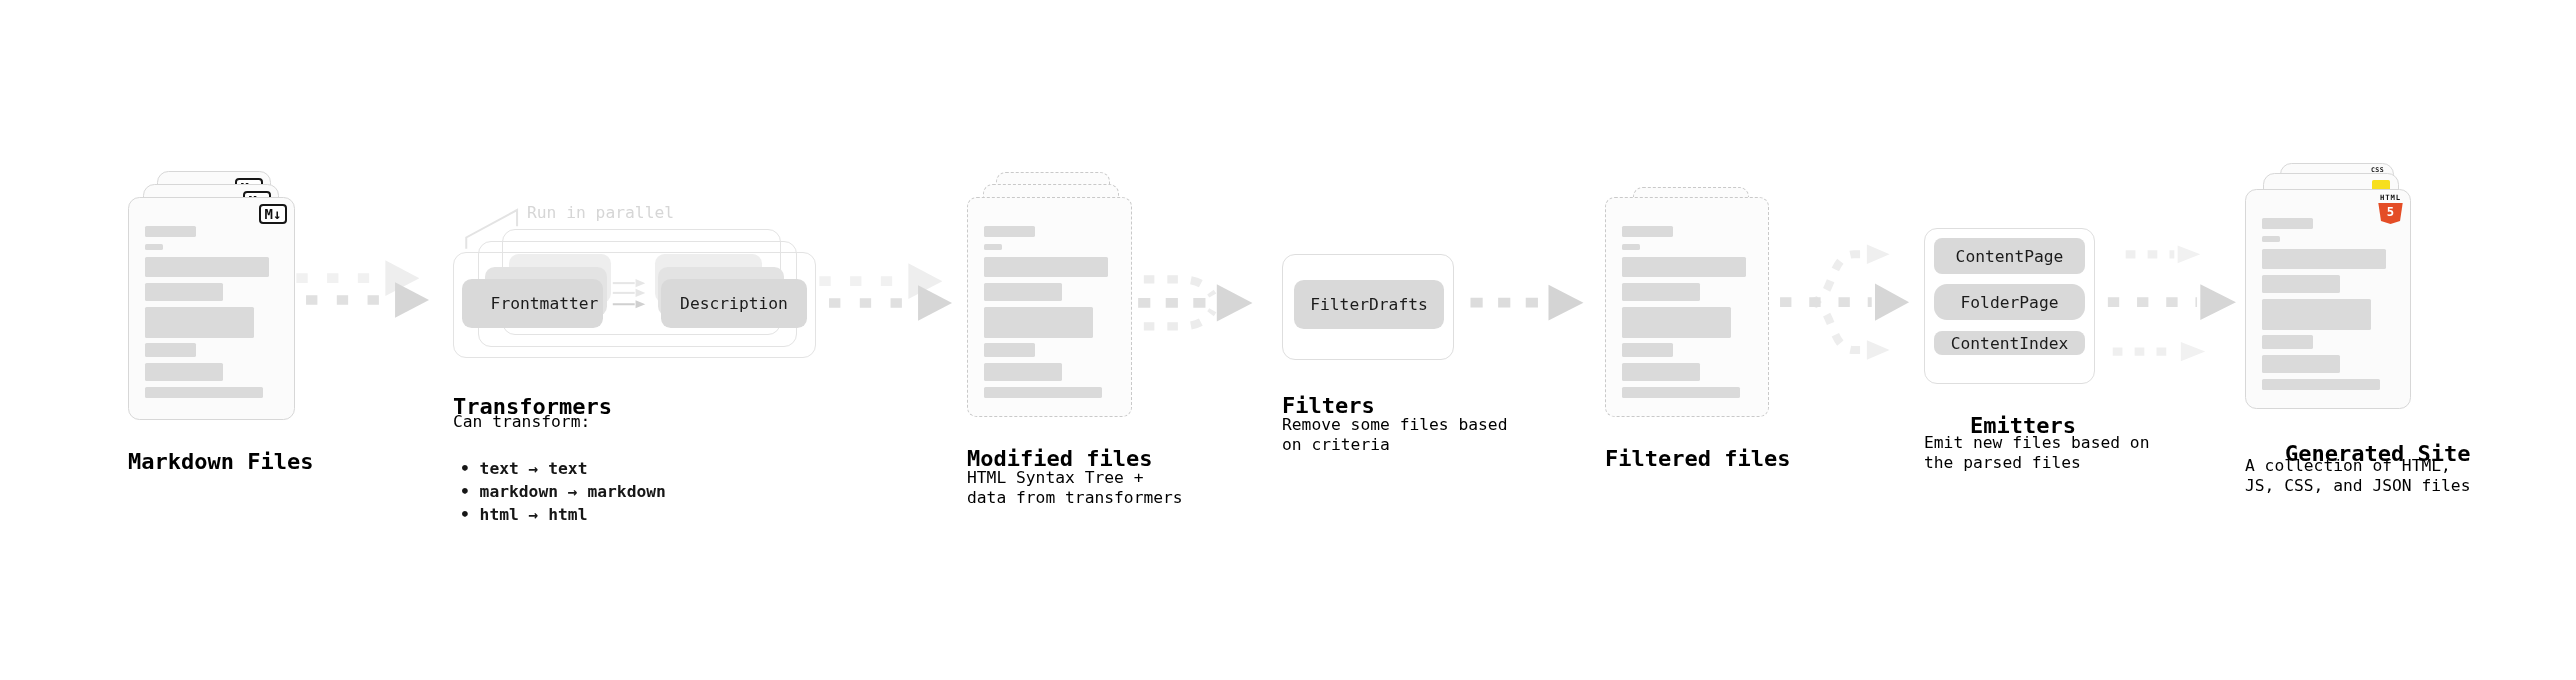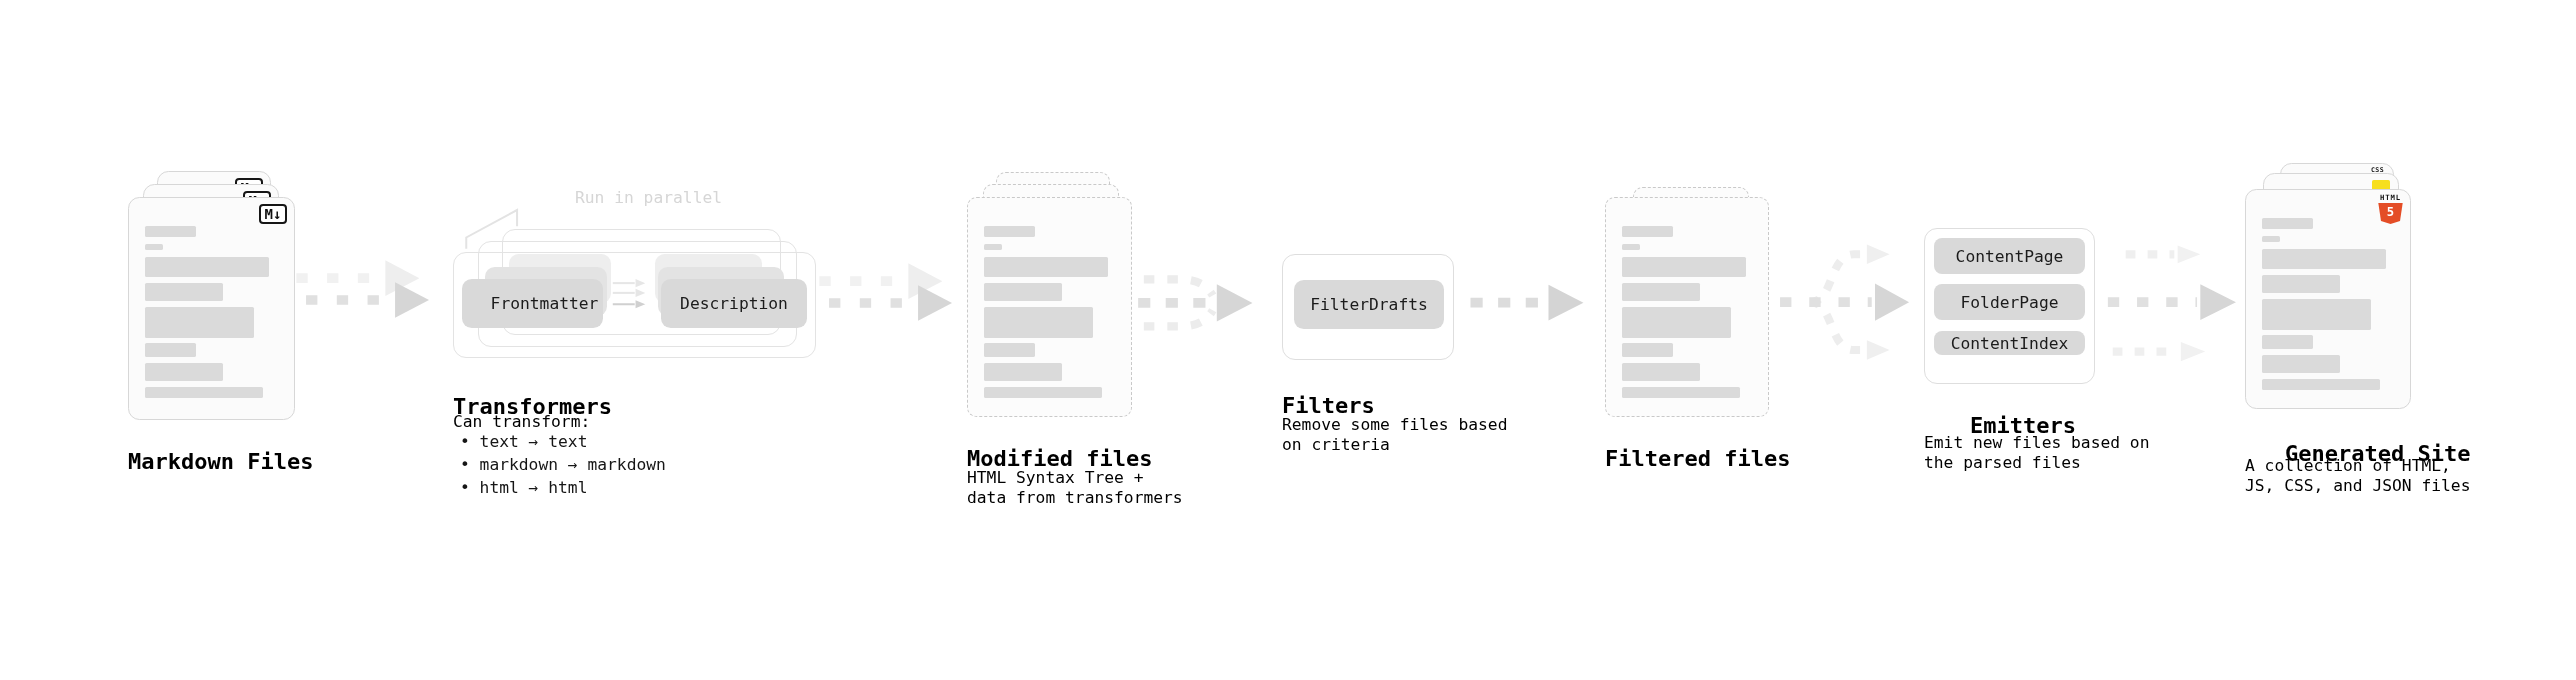--- a/index.html
+++ b/index.html
@@ -78,42 +78,42 @@
   </svg>
 
   <div>
     <div class="t-box" style="left:502px;top:229px;width:279px;height:106px;"></div>
     <div class="t-box" style="left:478px;top:241px;width:319px;height:106px;"></div>
     <div class="t-box" style="left:453px;top:252px;width:363px;height:106px;"></div>
 
     <svg style="left:458px;top:202px;" width="77" height="50" viewBox="0 0 95 62">
       <polyline points="10,58 10,44 73,10 73,30" fill="none" stroke="#e3e3e3" stroke-width="2.5"></polyline>
     </svg>
-    <div class="note" style="left:527px;top:189px;margin-left:48px;">Run in parallel</div>
+    <div class="note" style="left:527px;top:204px;">Run in parallel</div>
 
     <div class="node ghost2" style="left:509px;top:254px;width:102px;height:49px;"></div>
     <div class="node ghost1" style="left:485px;top:267px;width:122px;height:49px;"></div>
     <div class="node" style="left:462px;top:279px;width:141px;height:49px;z-index:4;padding-left:24px;">Frontmatter</div>
 
     <div class="node ghost2" style="left:655px;top:254px;width:107px;height:49px;"></div>
     <div class="node ghost1" style="left:658px;top:267px;width:126px;height:49px;"></div>
     <div class="node" style="left:661px;top:279px;width:146px;height:49px;z-index:4;">Description</div>
 
     <svg style="left:611px;top:275px;z-index:5;" width="45" height="39" viewBox="0 0 55 48">
       <line x1="2" y1="10" x2="29" y2="10" stroke="#e6e6e6" stroke-width="2.5"></line>
       <polygon points="30,5 42,10 30,15" fill="#e6e6e6"></polygon>
       <line x1="2" y1="22" x2="29" y2="22" stroke="#e6e6e6" stroke-width="2.5"></line>
       <polygon points="30,17 42,22 30,27" fill="#e6e6e6"></polygon>
       <line x1="2" y1="36" x2="29" y2="36" stroke="#d0d0d0" stroke-width="2.5"></line>
       <polygon points="30,31 42,36 30,41" fill="#d0d0d0"></polygon>
     </svg>
 
     <h2 class="label" style="left:453px;top:377px;">Transformers</h2>
     <div class="caption" style="left:453px;top:412px;">Can transform:</div>
-    <div class="bullets" style="left:460px;top:430px;">
+    <div class="bullets" style="left:460px;top:457px;font-weight:bold;">
       <div>• text → text</div>
       <div>• markdown → markdown</div>
       <div>• html → html</div>
     </div>
   </div>
 
   <svg style="left:822px;top:248px;" width="163" height="89" viewBox="0 0 200 110">
     <g transform="translate(-12,-27)">
       <line x1="8" y1="68" x2="116" y2="68" stroke="var(--ghost)" stroke-width="12" stroke-dasharray="14 24"></line>
       <polygon points="118,46 160,68 118,90" fill="var(--ghost-head)"></polygon>
@@ -184,21 +184,21 @@
     <polygon points="112,8 140,20 112,32" fill="#efefef"></polygon>
     <path d="M 42 79 C 72 79 65 138 96 138 H 108" fill="none" stroke="#ededed" stroke-width="10" stroke-dasharray="12 15"></path>
     <polygon points="112,126 140,138 112,150" fill="#efefef"></polygon>
     <line x1="5" y1="79" x2="118" y2="79" stroke="var(--arrow)" stroke-width="12" stroke-dasharray="14 22"></line>
     <polygon points="122,56 164,79 122,102" fill="var(--arrow-head)"></polygon>
   </svg>
 
   <div>
     <div class="outline-box" style="left:1924px;top:228px;width:171px;height:156px;"></div>
     <div class="node" style="left:1934px;top:238px;width:151px;height:36px;border-radius:8.1px;font-size:16.3px;">ContentPage</div>
-    <div class="node" style="left:1934px;top:284px;width:151px;height:36px;border-radius:8px;font-size:16.3px;">FolderPage</div>
+    <div class="node" style="left:1934px;top:284px;width:151px;height:36px;border-radius:13px;font-size:16.3px;">FolderPage</div>
     <div class="node" style="left:1934px;top:331px;width:151px;height:24px;border-radius:8.1px;font-size:16.3px;">ContentIndex</div>
     <h2 class="label" style="left:1970px;top:396px;">Emitters</h2>
     <div class="caption" style="left:1924px;top:433px;">Emit new files based on
 the parsed files</div>
   </div>
 
   <svg style="left:2103px;top:238px;" width="150" height="134" viewBox="0 0 185 165">
     <line x1="28" y1="20" x2="88" y2="20" stroke="#efefef" stroke-width="10" stroke-dasharray="12 15"></line>
     <polygon points="92,9 120,20 92,31" fill="#f1f1f1"></polygon>
     <line x1="6" y1="79" x2="116" y2="79" stroke="var(--arrow)" stroke-width="12" stroke-dasharray="14 22"></line>

